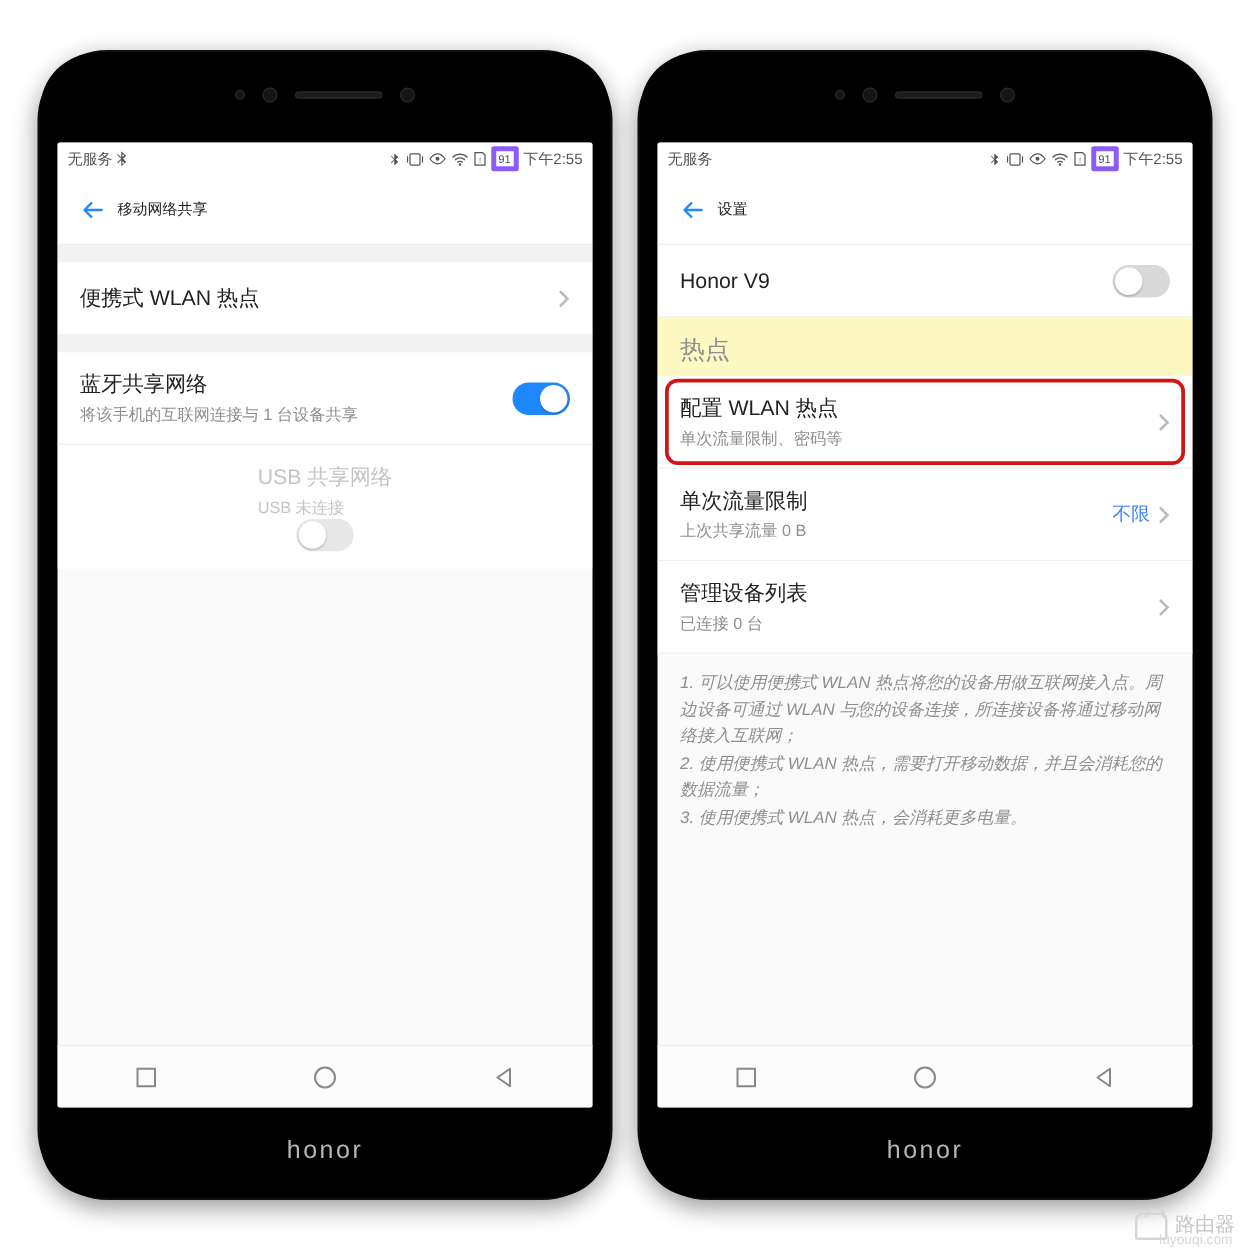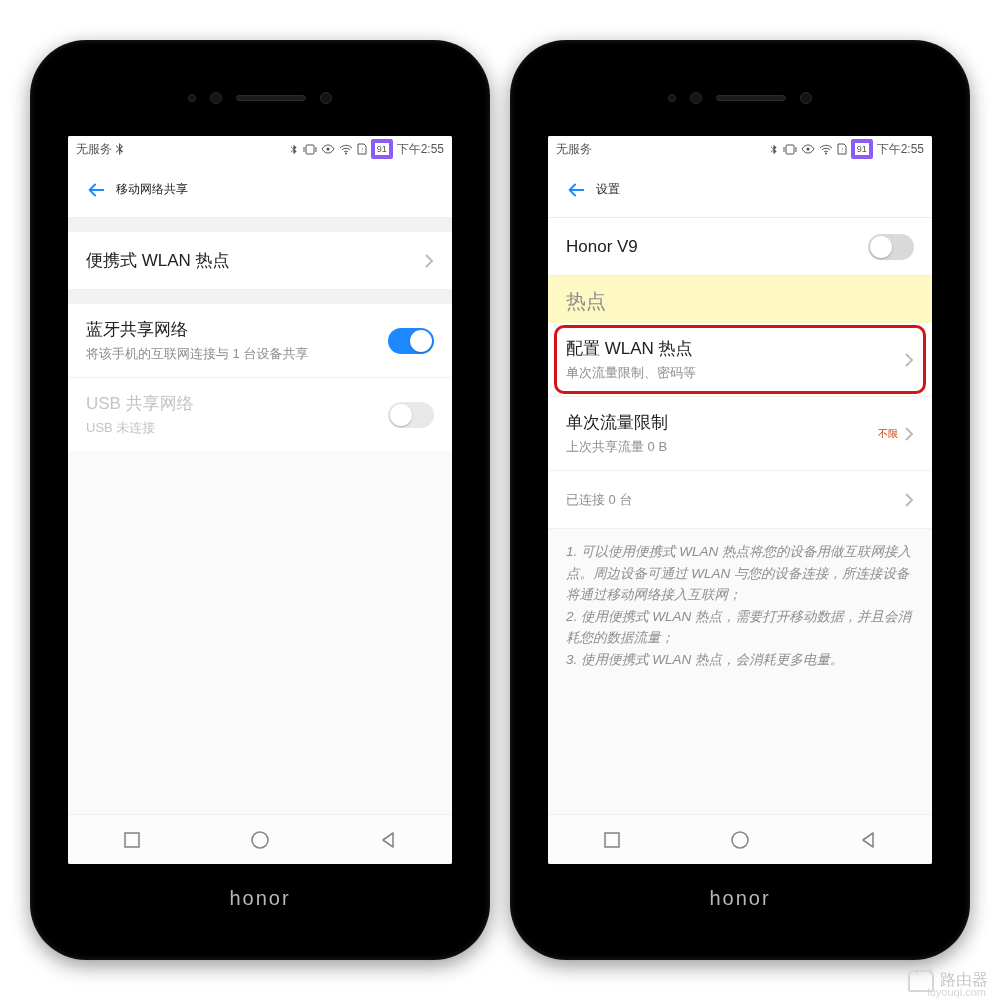--- a/index.html
+++ b/index.html
@@ -16,21 +16,21 @@
     gap: 20px;
     justify-content: center;
     padding-top: 40px;
   }
   
   .phone {
     width: 460px;
     height: 920px;
     background: #000;
     border-radius: 56px;
-    padding: 24px;
+    padding: 2px;
     box-shadow: 0 6px 20px rgba(0,0,0,.4), inset 0 0 6px rgba(255,255,255,.15);
     position: relative;
   }
   .phone-inner {
     width: 100%; height: 100%;
     background: #000;
     border-radius: 46px;
     padding: 6px;
     position: relative;
   }
@@ -80,25 +80,25 @@
   .back-btn { width:40px; height:40px; display:flex; align-items:center; justify-content:center;}
   .title-txt { font-size: 12px; color:#222; font-weight:500; }
   
   .row {
     background:#fff;
     padding: 14px 18px;
     display:flex; align-items:center;
     border-bottom: 1px solid #f0f0f0;
     min-height: 58px;
   }
-  .row.noborder { border-bottom: none; }
+  .row.noborder { border-bottom: none; flex-direction: column; }
   .row-main { flex:1 1 auto; display:flex; flex-direction:column; gap:4px; }
   .row-title { font-size: 17px; color:#222; }
   .row-sub   { font-size: 13px; color:#8e8e8e; }
-  .row-value { font-size: 10px; color:#c2410c; margin-right:6px;}
+  .row-value { font-size: 15px; color:#3b82f6; margin-right:6px;}
   .row.disabled .row-title, .row.disabled .row-sub { color:#c4c4c4; }
   .chev { color:#bbb; }
   .section-gap { height: 14px; background:#f2f2f2; }
   .section-header { padding: 12px 18px 8px; font-size:20px; color:#8e8e8e; background:#fef9c3;font-family:Liberation Serif, serif; }
   
   .toggle { width:46px; height:26px; border-radius:13px; position:relative; }
   .toggle.on  { background:#1e88ff; }
   .toggle.off { background:#d9d9d9; }
   .toggle.dis { background:#e8e8e8; }
   .knob { position:absolute; top:2px; width:22px; height:22px; background:#fff; border-radius:50%; box-shadow:0 1px 2px rgba(0,0,0,.25);}
@@ -353,20 +353,21 @@
           <span class="row-value">不限</span>
           <span class="chev">
               <svg width="10" height="16" viewBox="0 0 10 16">
                 <path d="M2 2l6 6-6 6" fill="none" stroke="#bbb" stroke-width="2"></path>
               </svg>
             </span>
         </div>
 
         <div class="row">
           <div class="row-main">
+            <span class="row-title">管理设备列表</span>
             <span class="row-sub">已连接 0 台</span>
           </div>
           <span class="chev">
               <svg width="10" height="16" viewBox="0 0 10 16">
                 <path d="M2 2l6 6-6 6" fill="none" stroke="#bbb" stroke-width="2"></path>
               </svg>
             </span>
         </div>
 
 

